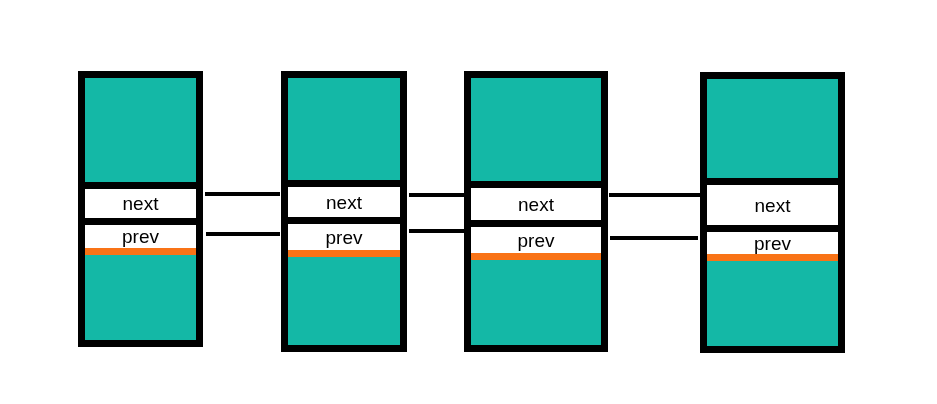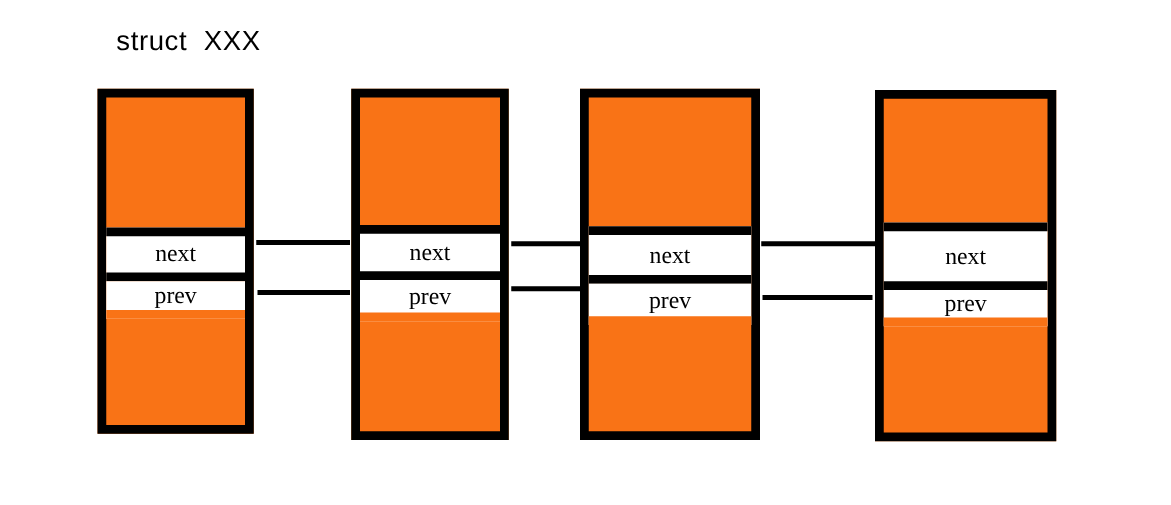--- a/index.html
+++ b/index.html
@@ -22,22 +22,21 @@
     top: 20px;
     font-size: 22px;
     letter-spacing: 0.5px;
     white-space: pre;
     color: #000000;
   }
   .node {
     position: absolute;
     box-sizing: border-box;
     border: 7px solid #000000;
-    background: #f97316;
-    font-family: Liberation Serif, serif;
+    background: #14b8a6;
   }
   .cell {
     position: absolute;
     left: 0;
     right: 0;
     box-sizing: border-box;
     display: flex;
     align-items: center;
     justify-content: center;
     font-size: 19px;
@@ -78,21 +77,20 @@
   .l2n { left: 409px; top: 193px; width: 57px; }
   .l2p { left: 409px; top: 229px; width: 58px; }
   .l3n { left: 609px; top: 193px; width: 91px; }
   .l3p { left: 610px; top: 236px; width: 88px; }
 </style>
 </head>
 <body>
 
 <div class="canvas">
 
-  <div class="title">struct  XXX</div>
 
   <div class="node n1">
     <div class="cell next">next</div>
     <div class="cell prev">prev</div>
   </div>
 
   <div class="node n2">
     <div class="cell next">next</div>
     <div class="cell prev">prev</div>
   </div>

